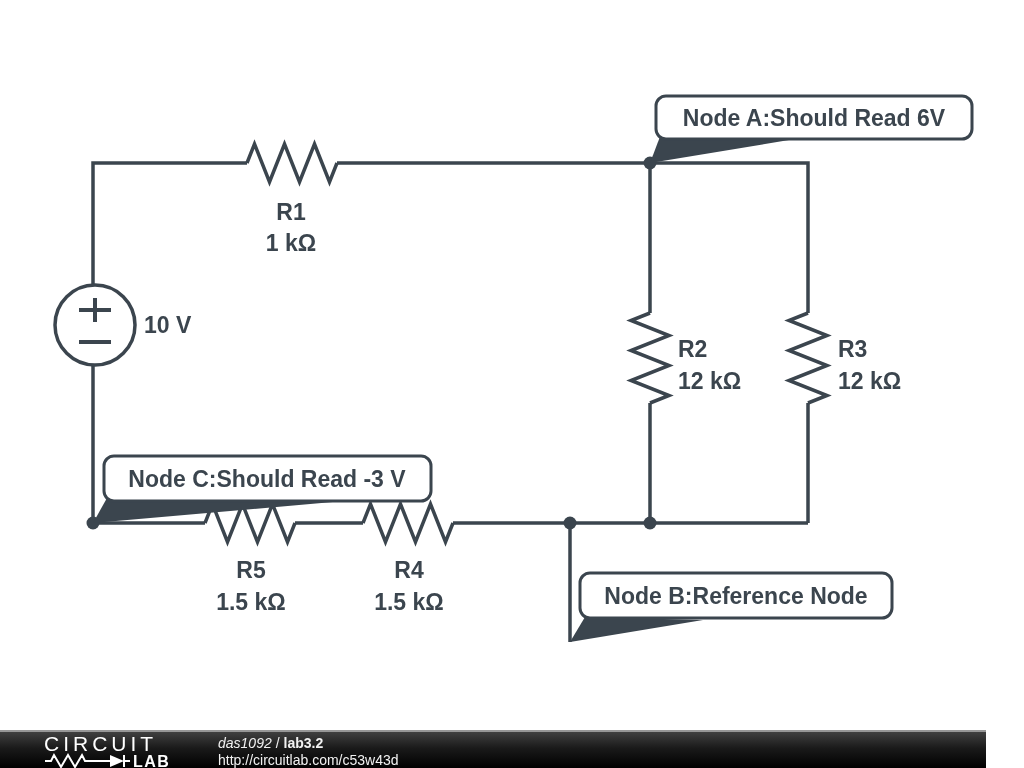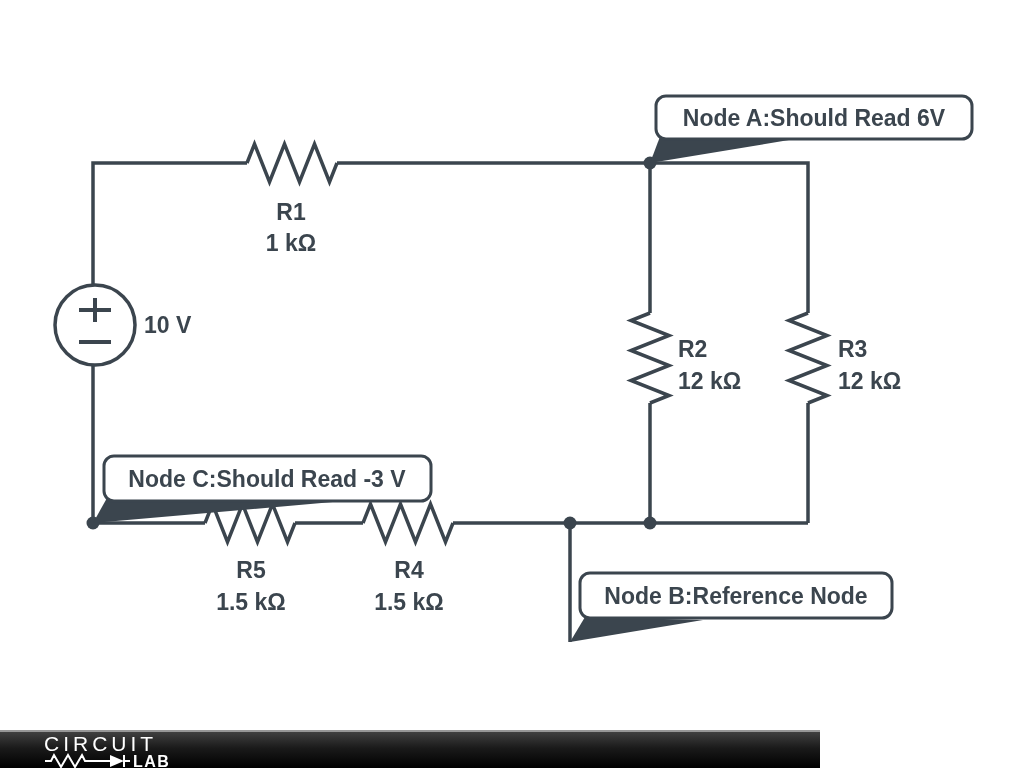--- a/index.html
+++ b/index.html
@@ -9,21 +9,21 @@
   svg text{font-family:"Liberation Sans","DejaVu Sans",sans-serif;}
   .comp-label{font-size:23px;font-weight:bold;fill:#3b454e;}
   .callout-text{font-size:23px;font-weight:bold;fill:#3b454e;text-anchor:middle;}
   .wire{stroke:#3b454e;stroke-width:3.5;fill:none;}
   .zigzag{stroke:#3b454e;stroke-width:3.5;fill:none;stroke-linejoin:miter;}
   .callout-box{fill:#ffffff;stroke:#3b454e;stroke-width:3;}
   .callout-tail{fill:#3b454e;stroke:none;}
   .dot{fill:#3b454e;stroke:none;}
   .src-sign{stroke:#3b454e;stroke-width:4;fill:none;}
 
-  .footer{position:absolute;left:0;top:730px;width:820px;height:38px;box-sizing:border-box;
+  .footer{position:absolute;left:0;top:730px;width:986px;height:38px;box-sizing:border-box;
           border-top:2px solid #979797;
           background:linear-gradient(180deg,#404040 0%,#1a1a1a 45%,#000000 100%);}
   .logo{position:absolute;left:44px;top:3px;width:150px;height:34px;cursor:pointer;}
   .logo-top{font-size:21px;font-weight:400;letter-spacing:4px;fill:#ffffff;}
   .logo-lab{font-size:16px;font-weight:bold;letter-spacing:1.5px;fill:#ffffff;}
   .logo-squiggle{stroke:#ffffff;stroke-width:2;fill:none;}
   .logo-diode{fill:#ffffff;stroke:none;}
   .meta{position:absolute;left:218px;top:3px;color:#f2f2f2;font-size:14px;line-height:17px;}
   .meta .author{font-style:italic;}
   .meta .sep{margin:0 4px;}
@@ -96,15 +96,23 @@
   </svg>
 
   <div class="footer">
     <svg class="logo" width="150" height="34" viewBox="0 0 150 34">
       <text class="logo-top" x="0" y="16">CIRCUIT</text>
       <path class="logo-squiggle" d="M 1,26 h 6 l 3,-6 l 7,12 l 7,-12 l 7,12 l 7,-12 l 3,6 h 25"></path>
       <polygon class="logo-diode" points="66,20 66,32 80,26"></polygon>
       <path class="logo-squiggle" d="M 80,20 V 32 M 80,26 h 6"></path>
       <text class="logo-lab" x="89" y="32">LAB</text>
     </svg>
+    <div class="meta">
+      <div>
+        <span class="author">das1092</span><span class="sep">/</span><span class="title">lab3.2</span>
+      </div>
+      <div>
+        <span class="url">http://circuitlab.com/c53w43d</span>
+      </div>
+    </div>
   </div>
 
 </div>
 
 </body></html>

